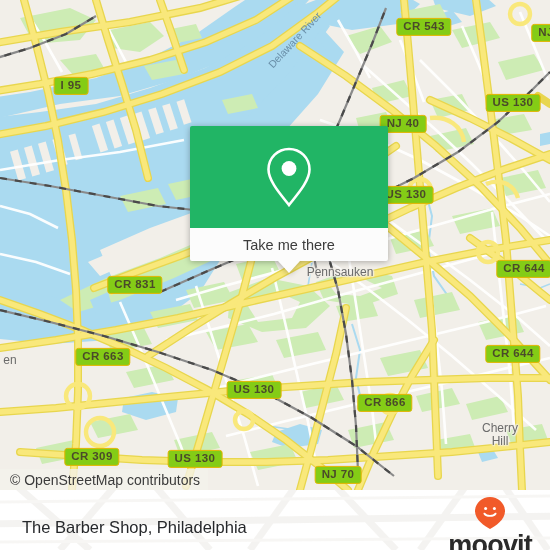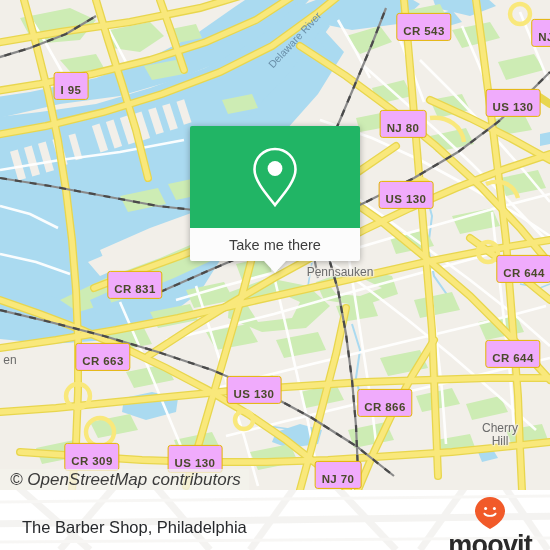--- a/index.html
+++ b/index.html
@@ -14,28 +14,28 @@
   
   .map-area {
     position:absolute; left:0; top:0; width:550px; height:490px;
     background:#F2EFE9; overflow:hidden;
   }
   .map-svg { position:absolute; left:0; top:0; }
 
   
   .shield {
     position:absolute;
-    background:#f0abfc;
+    background:#84cc16;
     border:1.6px solid #E3B600;
     border-radius:3px;
     color:#4a4a2a;
     font-size:11.5px;
     font-weight:bold;
     letter-spacing:.4px;
-    padding:11px 6px 2px 6px;
+    padding:1px 6px 2px 6px;
     white-space:nowrap;
     line-height:1.15;
     transform:translate(-50%,-50%);
     font-family:"Liberation Sans", sans-serif;
   }
 
   
   .place {
     position:absolute;
     transform:translate(-50%,-50%);
@@ -55,21 +55,21 @@
     color:#6a8fa8;
     font-size:10.5px;
     white-space:nowrap;
     transform-origin:left center;
   }
 
   
   .popup {
     position:absolute;
     left:190px; top:126px;
-    width:170px;
+    width:198px;
     filter:drop-shadow(0 1px 3px rgba(0,0,0,.30));
   }
   .popup-top {
     height:102px;
     background:#21B565;
     border-radius:2px 2px 0 0;
     display:flex; align-items:center; justify-content:center;
   }
   .popup-bottom {
     height:33px;
@@ -91,23 +91,22 @@
 
   
   .attribution {
     position:absolute;
     left:0; bottom:0;
     height:21px;
     padding:0 8px 0 10px;
     background:rgba(244,242,236,0.78);
     display:flex; align-items:center;
     color:#3b3b3b;
-    font-size:17px;
+    font-size:14px;
     white-space:nowrap;
-    font-style:italic;
   }
 
   
   .bottom-bar {
     position:absolute;
     left:0; top:490px; width:550px; height:74px;
     background:#FFFFFF;
     display:flex; align-items:center; justify-content:space-between;
     padding:0 18px 0 22px;
     overflow:hidden;
@@ -363,21 +362,21 @@
 
     <div>
       <div class="water-label" style="left:270px; top:60px; transform:rotate(-47deg);">Delaware River</div>
     </div>
 
     <div>
       <div class="shield" style="left:71px;  top:86px;">I 95</div>
       <div class="shield" style="left:424px; top:27px;">CR 543</div>
       <div class="shield" style="left:546px; top:33px;">NJ</div>
       <div class="shield" style="left:513px; top:103px;">US 130</div>
-      <div class="shield" style="left:403px; top:124px;">NJ 80</div>
+      <div class="shield" style="left:403px; top:124px;">NJ 40</div>
       <div class="shield" style="left:406px; top:195px;">US 130</div>
       <div class="shield" style="left:524px; top:269px;">CR 644</div>
       <div class="shield" style="left:135px; top:285px;">CR 831</div>
       <div class="shield" style="left:513px; top:354px;">CR 644</div>
       <div class="shield" style="left:103px; top:357px;">CR 663</div>
       <div class="shield" style="left:254px; top:390px;">US 130</div>
       <div class="shield" style="left:385px; top:403px;">CR 866</div>
       <div class="shield" style="left:92px;  top:457px;">CR 309</div>
       <div class="shield" style="left:195px; top:459px;">US 130</div>
       <div class="shield" style="left:338px; top:475px;">NJ 70</div>

